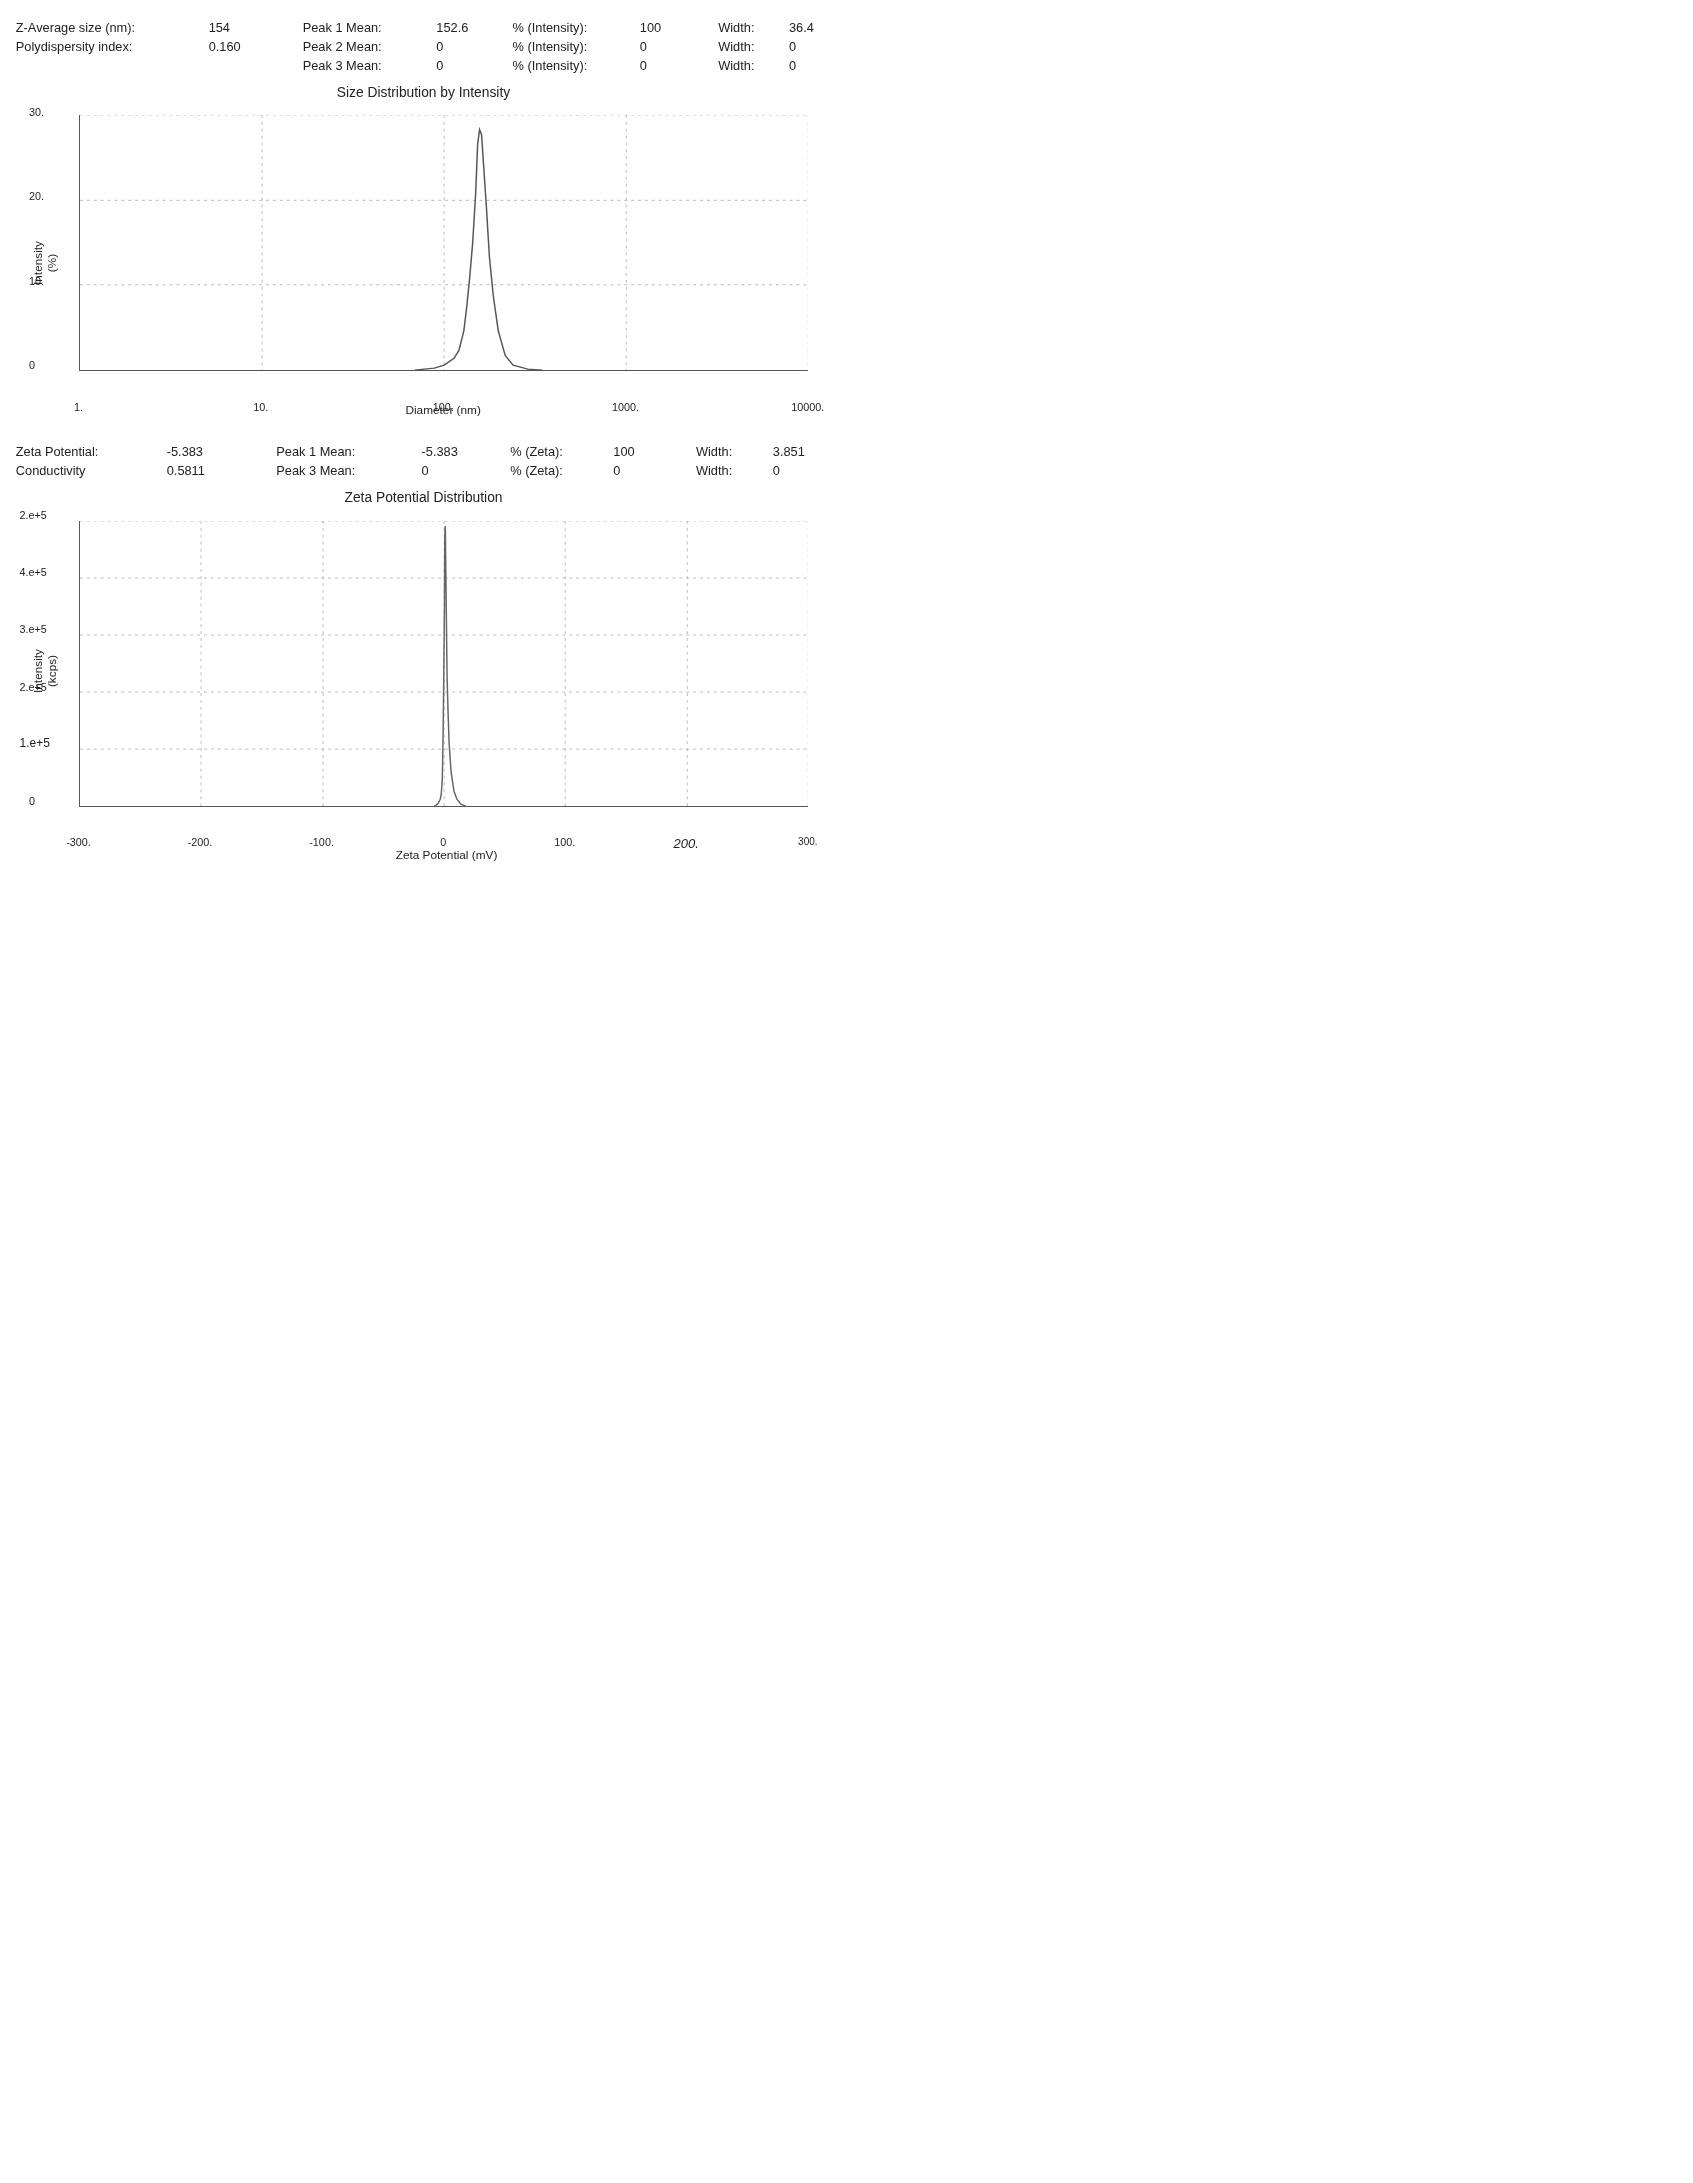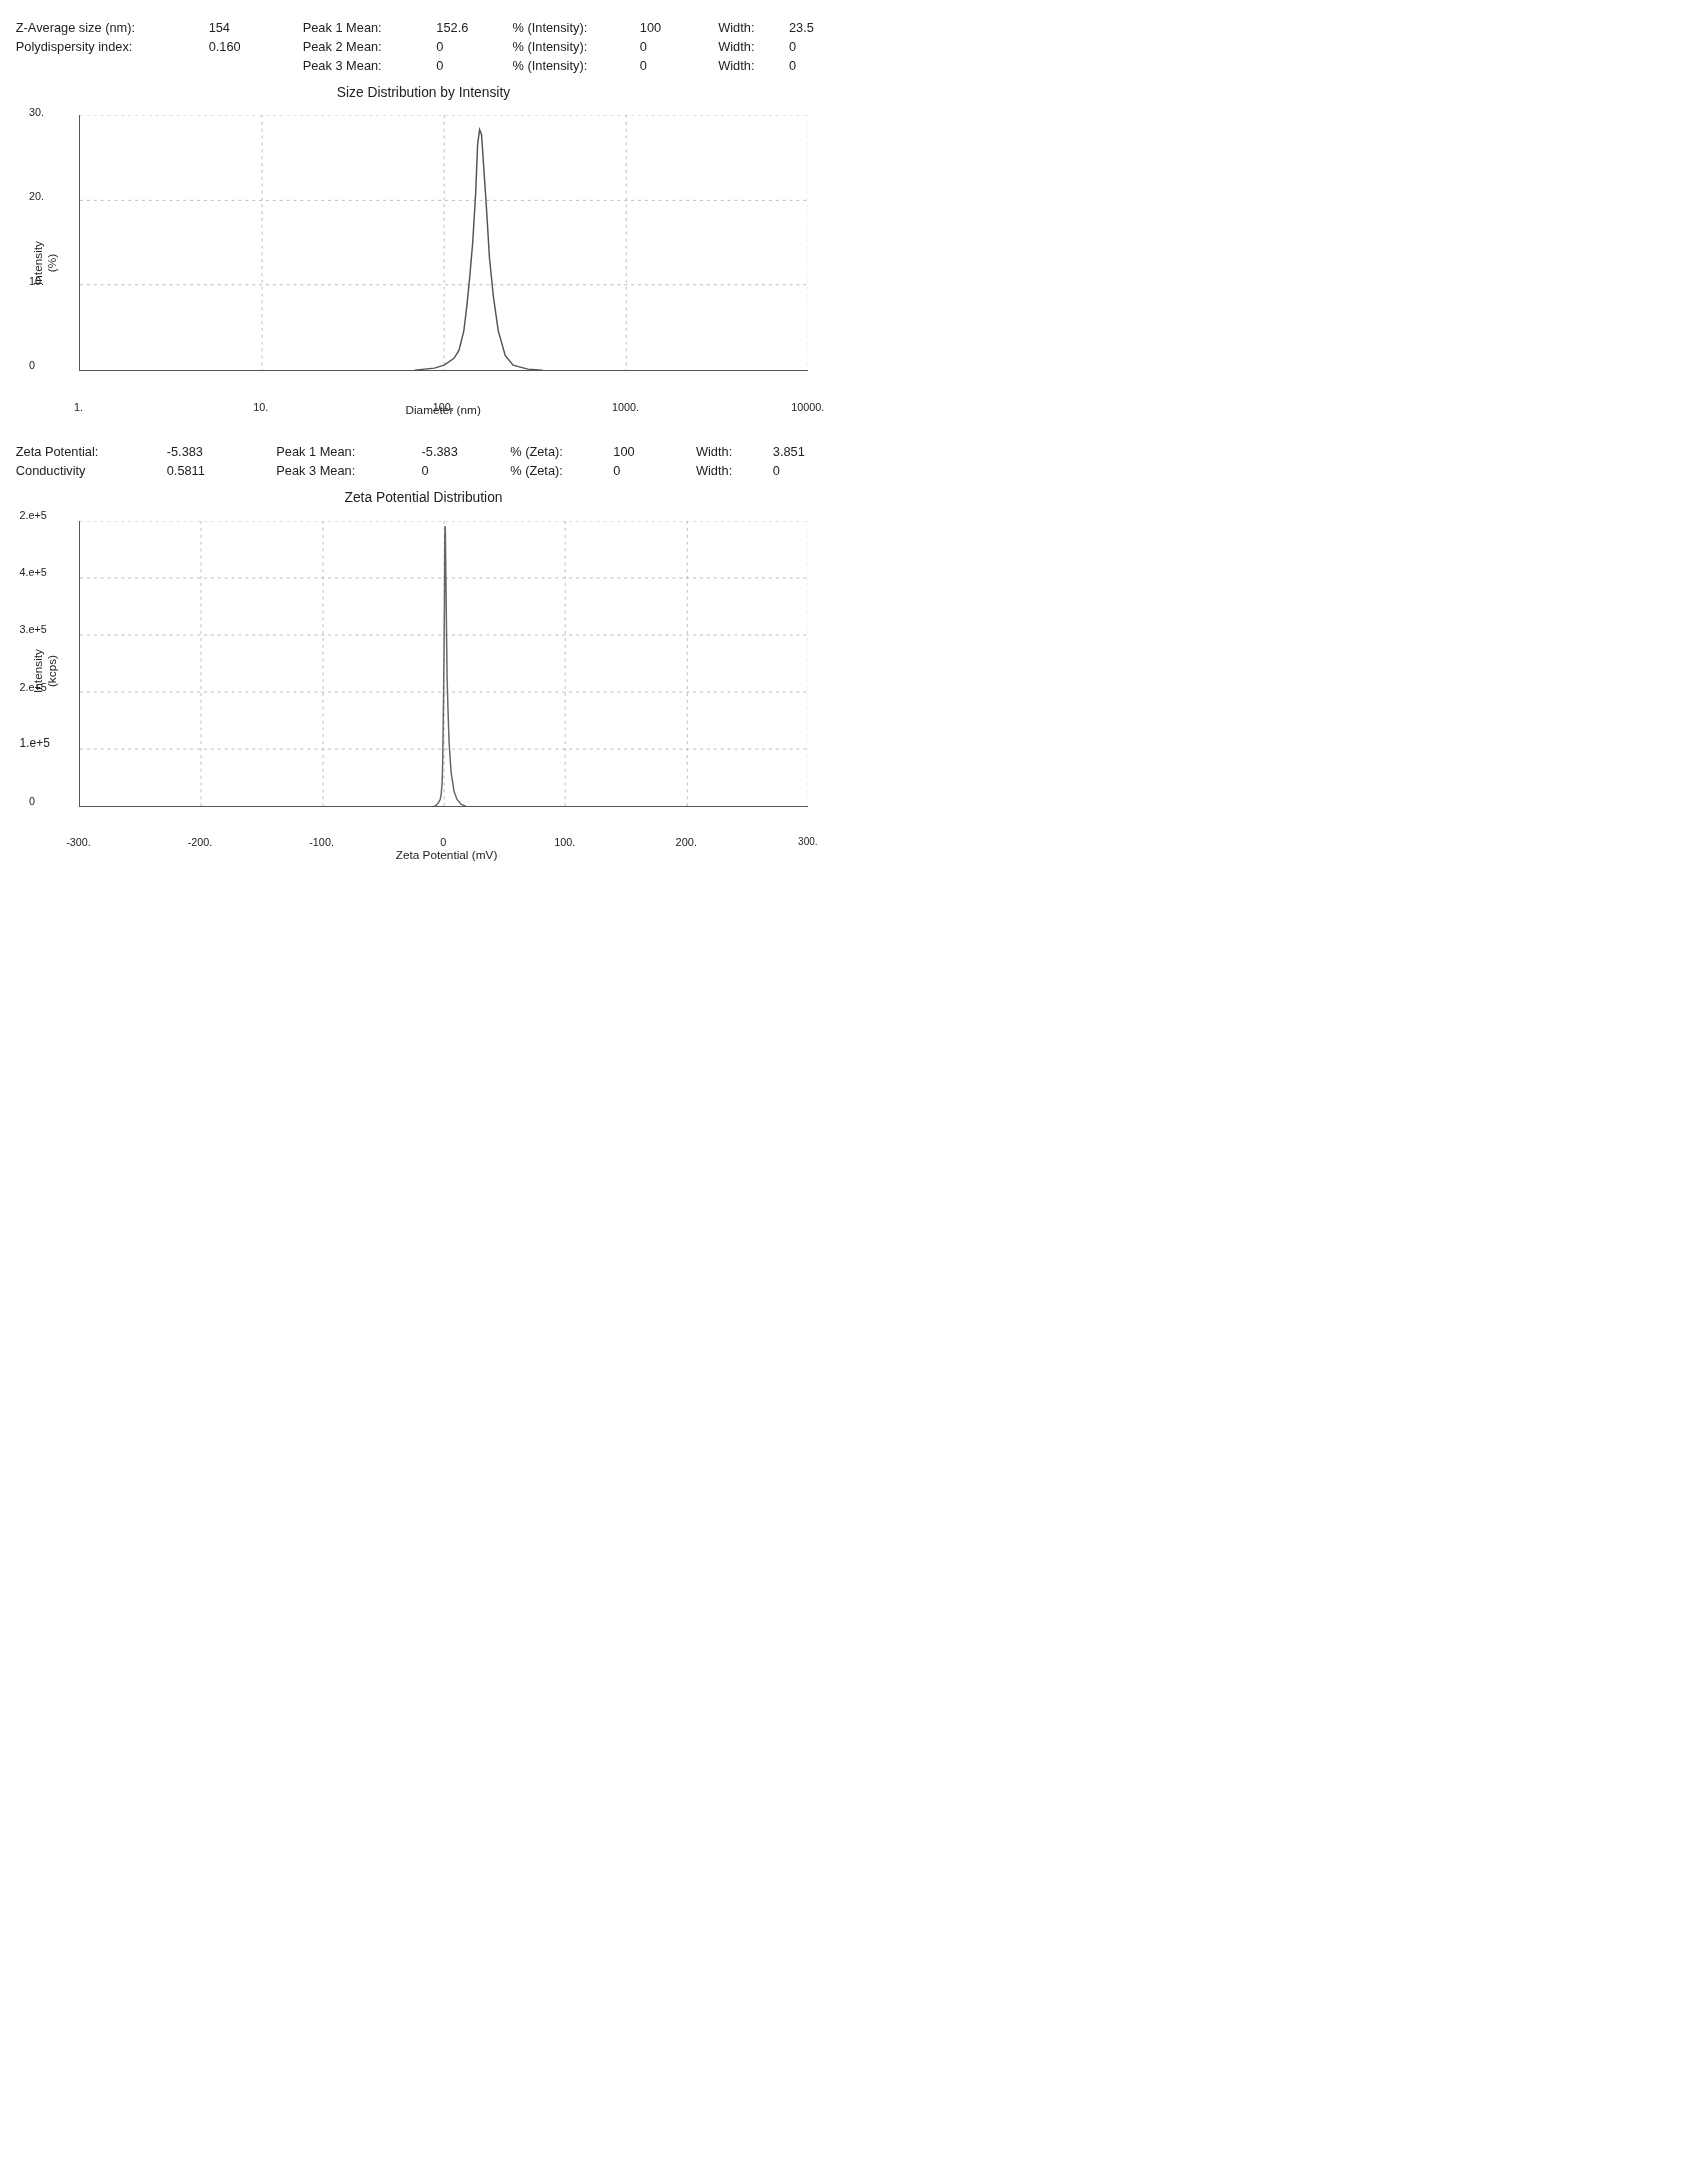--- a/index.html
+++ b/index.html
@@ -89,21 +89,21 @@
     <td class="label">Z-Average size (nm):</td>
     <td class="value">154</td>
     <td style="width:29.6px"></td>
     <td class="label">Peak 1 Mean:</td>
     <td class="value">152.6</td>
     <td style="width:11.8px"></td>
     <td class="label">% (Intensity):</td>
     <td class="value">100</td>
     <td style="width:29.6px"></td>
     <td class="label">Width:</td>
-    <td class="value">23.5</td>
+    <td class="value">36.4</td>
   </tr>
   <tr>
     <td class="label">Polydispersity index:</td>
     <td class="value">0.160</td>
     <td></td>
     <td class="label">Peak 2 Mean:</td>
     <td class="value">0</td>
     <td></td>
     <td class="label">% (Intensity):</td>
     <td class="value">0</td>
@@ -288,20 +288,20 @@
           "></polyline>
       </svg>
     </div>
 
     <div style="position:absolute;bottom:29.6px;left:59px;right:19.7px;">
       <span style="position:absolute;left:0%;font-size:10.8px;transform:translateX(-50%);">-300.</span>
       <span style="position:absolute;left:16.67%;font-size:10.8px;transform:translateX(-50%);">-200.</span>
       <span style="position:absolute;left:33.33%;font-size:10.8px;transform:translateX(-50%);">-100.</span>
       <span style="position:absolute;left:50%;font-size:10.8px;transform:translateX(-50%);">0</span>
       <span style="position:absolute;left:66.67%;font-size:10.8px;transform:translateX(-50%);">100.</span>
-      <span style="position:absolute;left:83.33%;font-size:11px;transform:translateX(-50%);">200.</span>
+      <span style="position:absolute;left:83.33%;font-size:13px;transform:translateX(-50%);font-style:italic;">200.</span>
       <span style="position:absolute;left:100%;font-size:10px;transform:translateX(-50%);">300.</span>
     </div>
 
     <div style="position:absolute;bottom:3.9px;left:59px;right:13px;text-align:center;font-size:11.8px;">Zeta Potential (mV)</div>
   </div>
 </div>
 
 
 </body></html>

